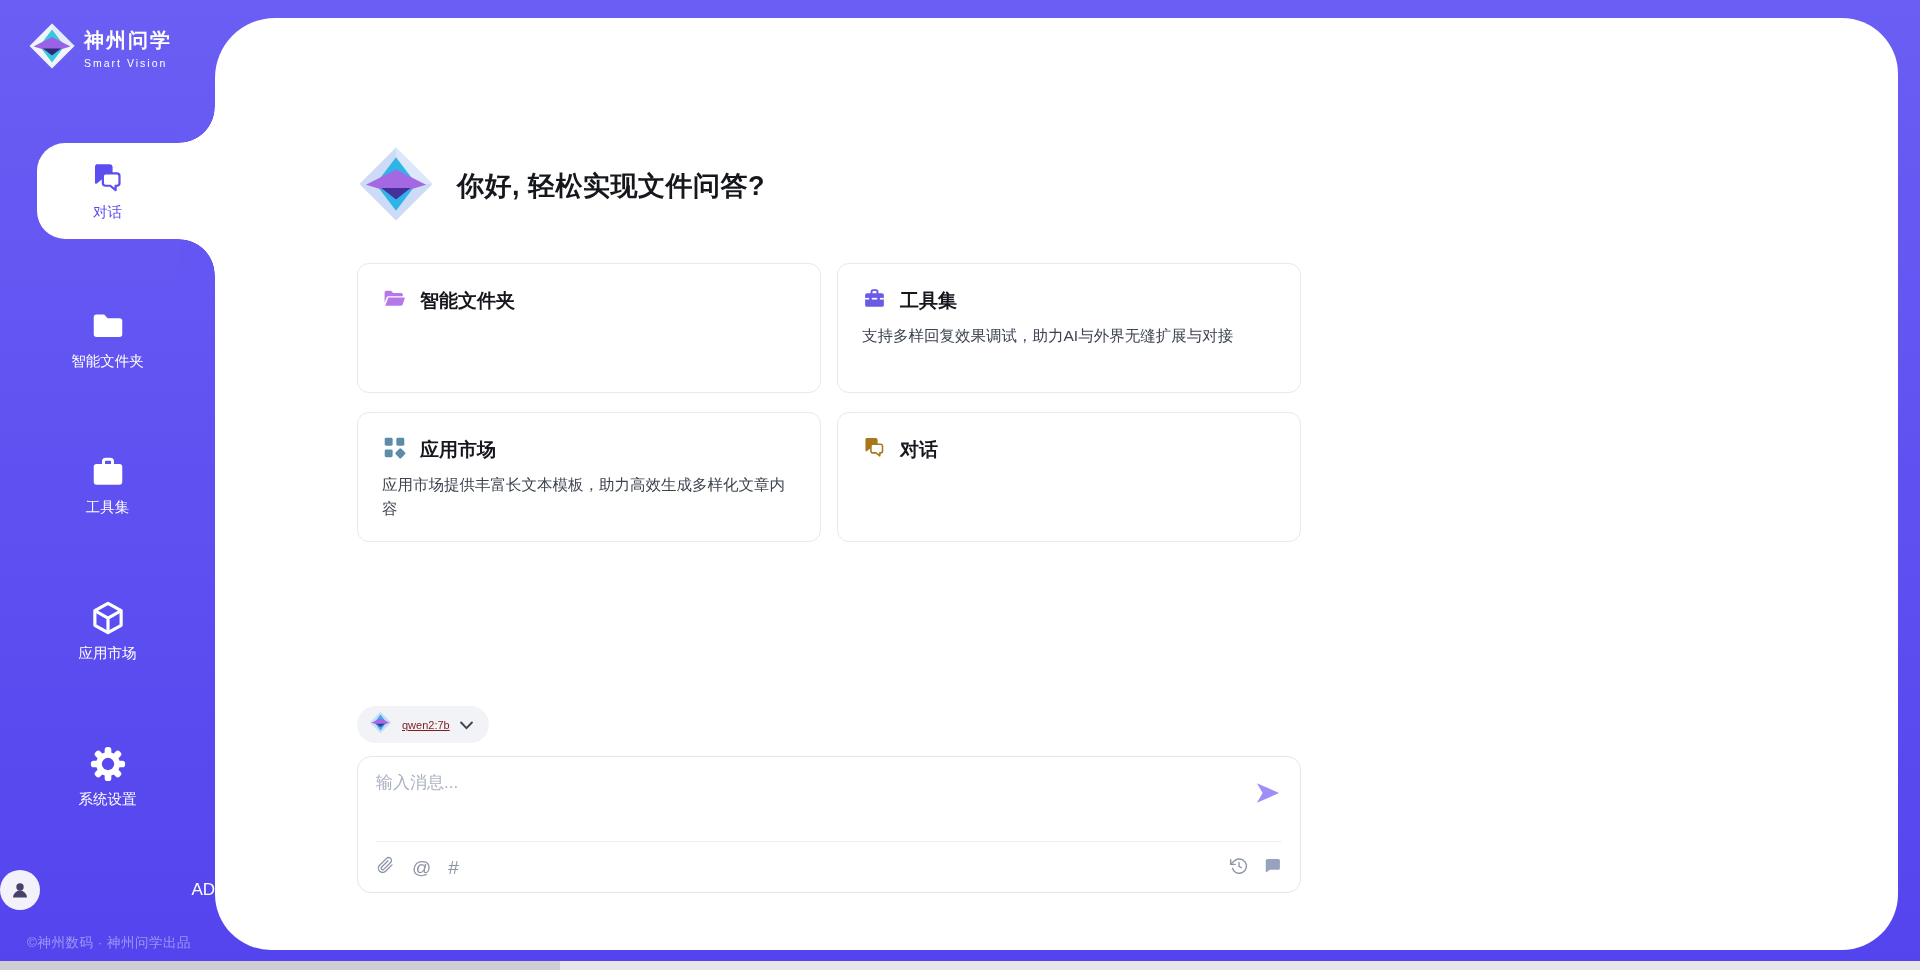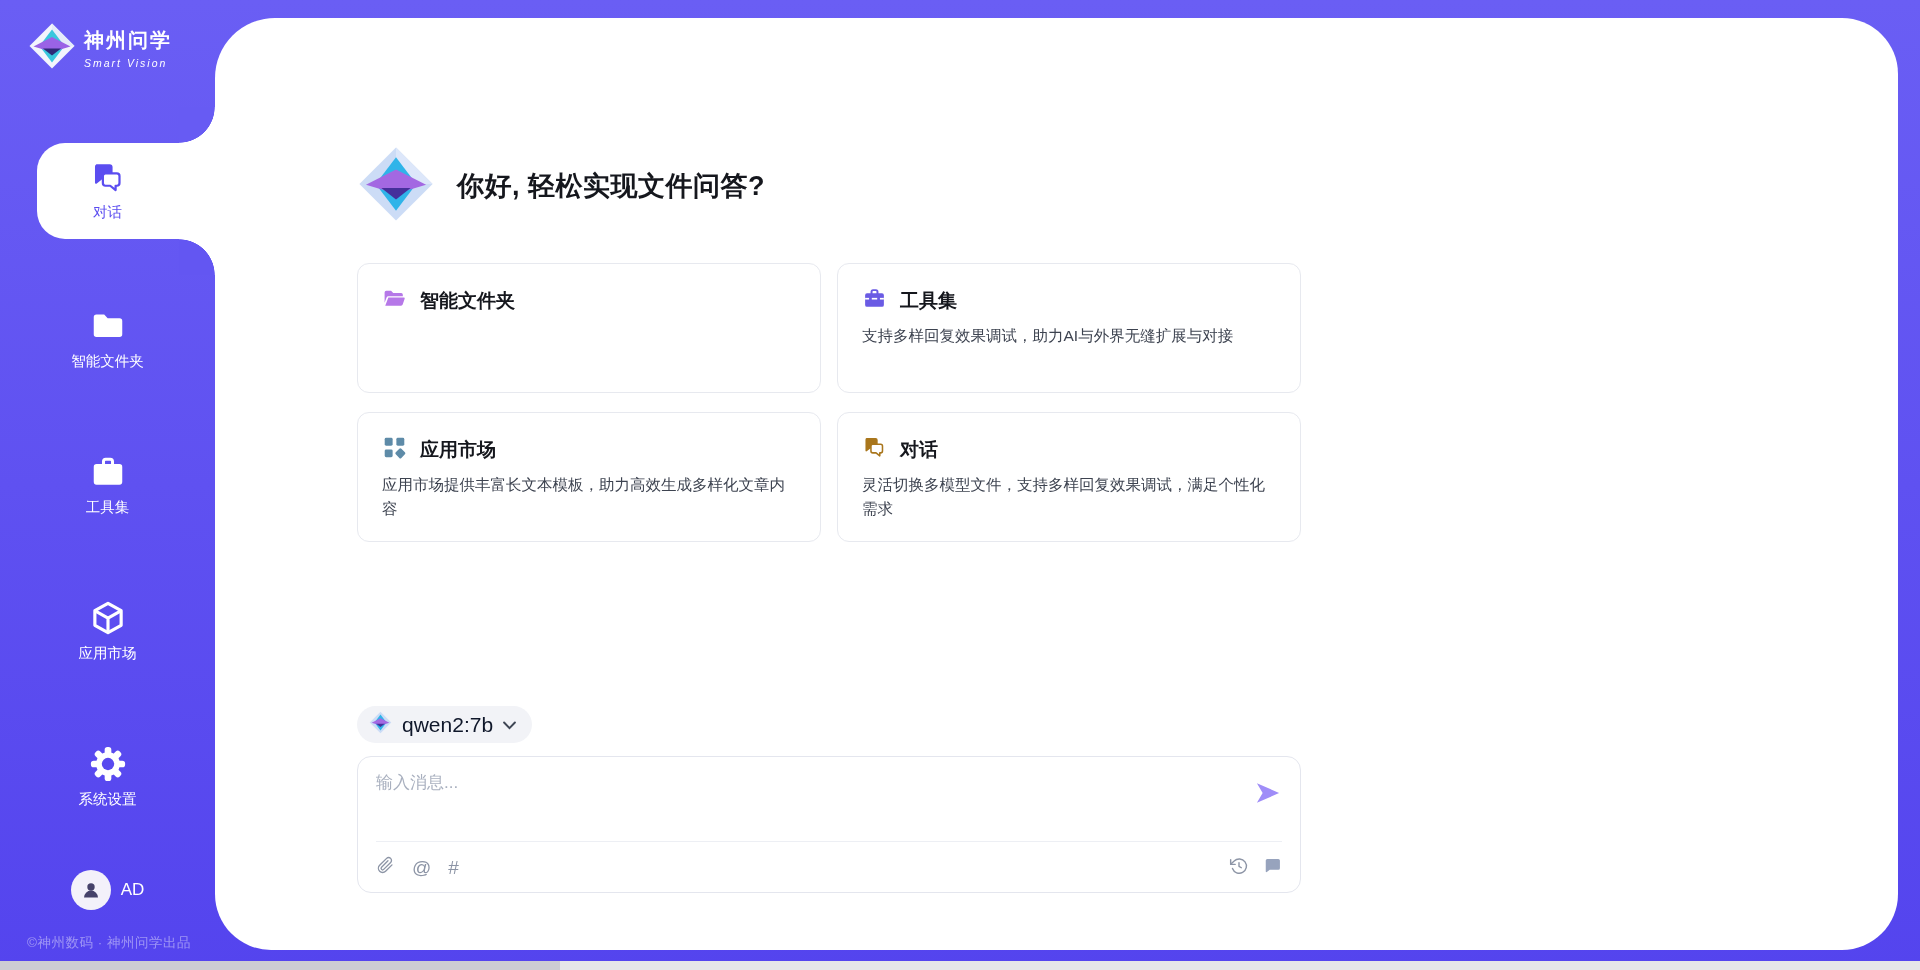--- a/index.html
+++ b/index.html
@@ -14,21 +14,21 @@
   
   .panel {
     position:absolute; left:215px; top:18px; right:22px; bottom:20px;
     background:#fff; border-radius:60px 56px 56px 56px;
   }
 
   
   .sidebar { position:absolute; left:0; top:0; width:215px; height:100%; }
   .brand { position:absolute; left:28px; top:22px; display:flex; align-items:center; gap:8px; }
   .brand-name { color:#fff; font-size:20px; font-weight:700; letter-spacing:2px; }
-  .brand-sub { color:#fff; font-size:10.5px; letter-spacing:2px; margin-top:3px;font-style:italic; }
+  .brand-sub { color:#fff; font-size:10.5px; letter-spacing:2px; margin-top:3px; }
 
   .nav-item {
     position:absolute; left:0; width:215px; height:96px;
     display:flex; flex-direction:column; align-items:center; justify-content:center;
     color:#fff; cursor:pointer;
   }
   .nav-item .label { font-size:14.5px; margin-top:7px; }
   .nav-item svg { display:block; }
 
   .nav-item.active { color:#5b4df0; }
@@ -36,21 +36,21 @@
     position:absolute; left:37px; right:0; top:0; bottom:0;
     background:#fff; border-radius:28px 0 0 28px; z-index:0;
   }
   .nav-item .content { position:relative; z-index:1; display:flex; flex-direction:column; align-items:center; }
   .tab-curve { position:absolute; right:0; width:36px; height:36px; z-index:0; }
   .tab-curve.top    { top:-36px;    background:radial-gradient(circle at 0 0,    #675bf3 0 35.4px, #fff 36px); }
   .tab-curve.bottom { bottom:-36px; background:radial-gradient(circle at 0 100%, #6356f2 0 35.4px, #fff 36px); }
 
   .user-row {
     position:absolute; left:0; top:870px; width:215px;
-    display:flex; align-items:center; justify-content:center; gap:10px; cursor:pointer;
+    display:flex; align-items:center; justify-content:space-between; gap:10px; cursor:pointer;
   }
   .avatar {
     width:40px; height:40px; border-radius:50%; background:#f3f1fa;
     display:flex; align-items:center; justify-content:center;
   }
   .user-name { color:#fff; font-size:17px; font-weight:500; }
   .sidebar-footer {
     position:absolute; left:27px; bottom:18px;
     color:rgba(255,255,255,.42); font-size:13.5px; letter-spacing:.5px;
   }
@@ -73,21 +73,21 @@
   .card-desc { margin-top:9px; font-size:15.5px; line-height:1.55; color:#3d4350; }
   .icon-folder { color:#b678e8; }
   .icon-toolbox { color:#6a5be4; }
   .icon-apps { color:#5e8ba8; }
   .icon-chat-card { color:#a9761c; }
 
   .model-pill {
     margin-top:164px; display:inline-flex; align-items:center; gap:10px;
     height:37px; padding:0 16px 0 12px; background:#f2f3f7; border-radius:19px; cursor:pointer;
   }
-  .model-name { font-size:21px; color:#0f172a; }
+  .model-name { font-size:11px; color:#7f1d1d;text-decoration:underline; }
 
   .composer {
     margin-top:13px; height:137px; border:1.5px solid #e4e6ee; border-radius:14px;
     padding:14px 18px 10px; display:flex; flex-direction:column; background:#fff;
   }
   .composer-row1 { display:flex; flex:1;justify-content:center; }
   .composer textarea {
     flex:1; border:none; outline:none; resize:none; height:54px;
     font-family:inherit; font-size:17px; color:#30343c; background:transparent;
   }
@@ -277,21 +277,20 @@
       <div class="card">
         <div class="card-head">
           <span class="icon-chat-card">
             <svg width="25" height="25" viewBox="0 0 26 26">
               <path d="M4.6 3h9.6a2.1 2.1 0 0 1 2.1 2.1v6.6a2.1 2.1 0 0 1-2.1 2.1H9l-4.1 3.2c-.5.4-1.3 0-1.3-.65V5.1A2.1 2.1 0 0 1 4.6 3z" fill="currentColor"></path>
               <path d="M11.2 9.6h8.2a1.9 1.9 0 0 1 1.9 1.9v5.2a1.9 1.9 0 0 1-1.9 1.9h-.9v3.1l-3.9-3.1h-3.4a1.9 1.9 0 0 1-1.9-1.9v-5.2a1.9 1.9 0 0 1 1.9-1.9z" fill="#fff" stroke="currentColor" stroke-width="1.6" stroke-linejoin="round"></path>
             </svg>
           </span>
           <span class="card-title">对话</span>
         </div>
-        <div class="card-desc">灵活切换多模型文件，支持多样回复效果调试，满足个性化需求</div>
       </div>
     </div>
 
     <div>
       <div class="model-pill">
         <span>
           <svg width="23" height="23" viewBox="0 0 48 48">
             <polygon points="24,1.5 46.5,24 24,46.5 1.5,24" fill="#ccdcf6"></polygon>
             <polygon points="24,7.5 36.5,24 24,40.5 11.5,24" fill="#2fb4e9"></polygon>
             <polygon points="5.5,24.5 24,15 42.5,24.5 24,30" fill="#a368e2"></polygon>

